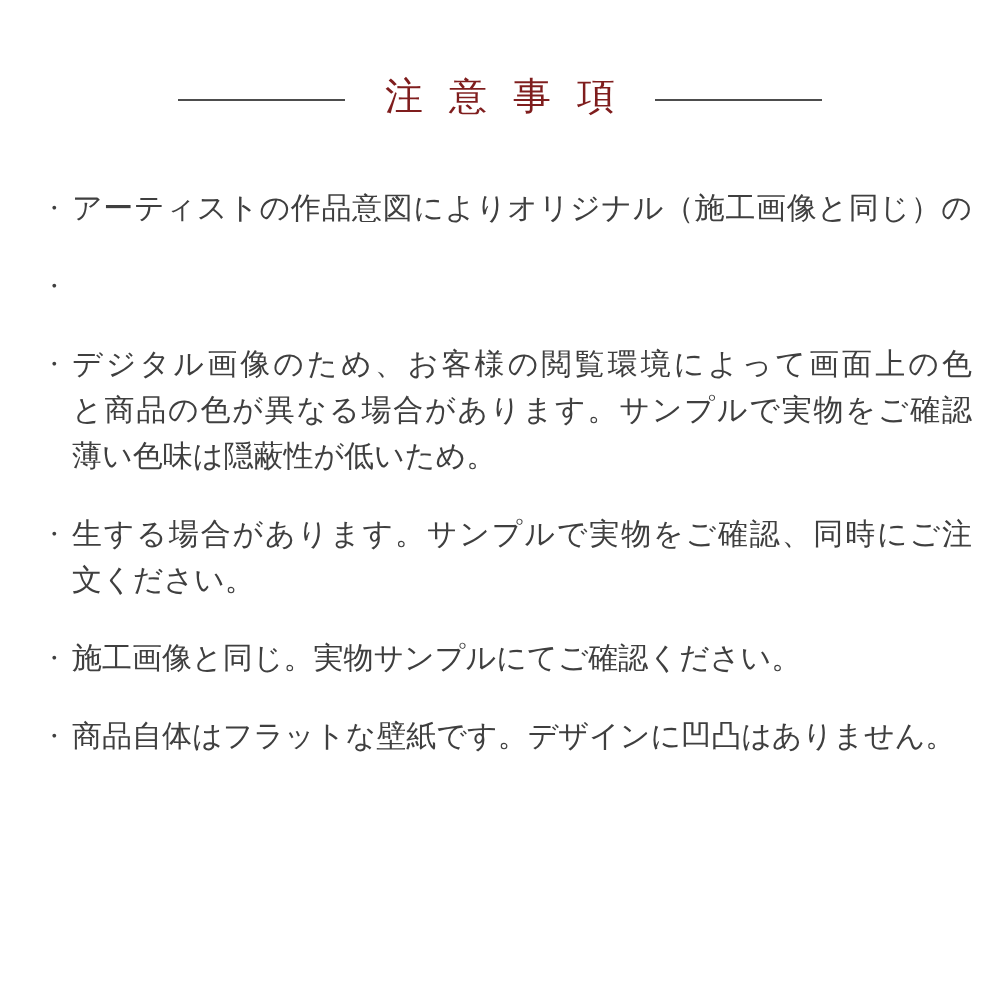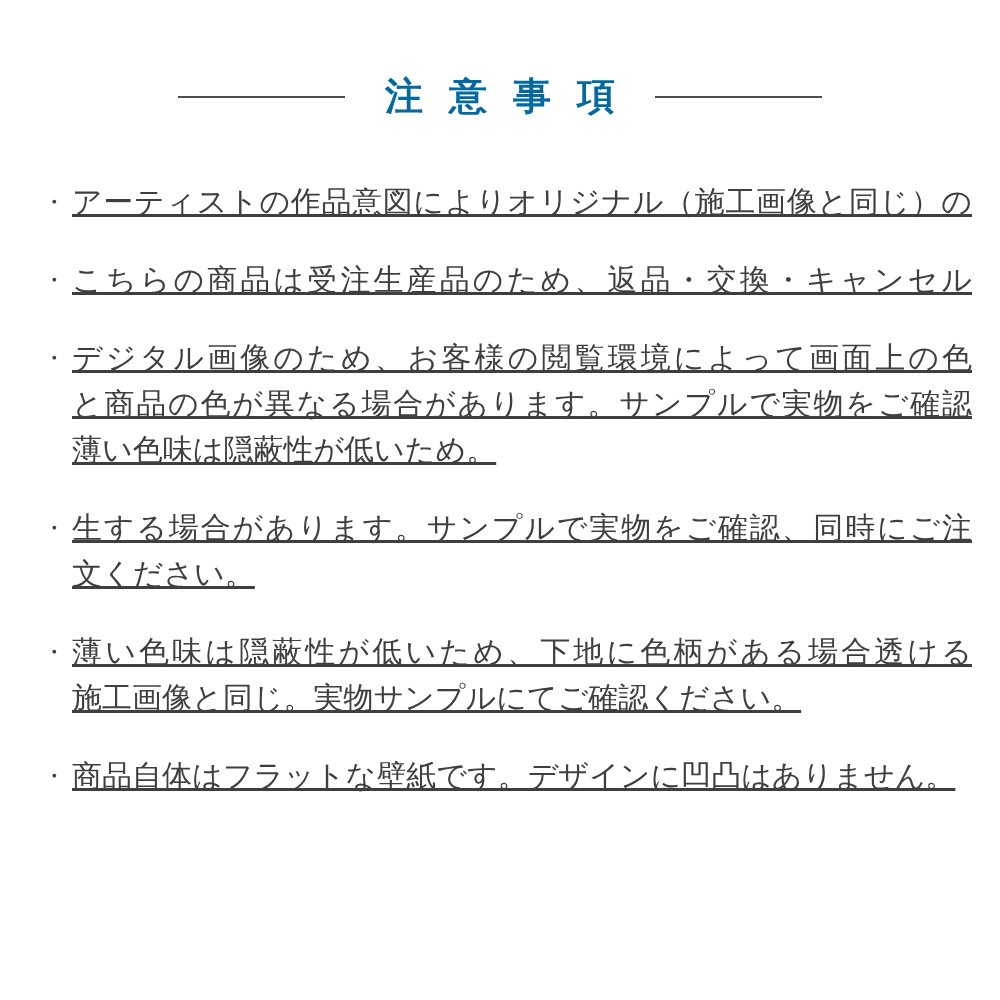--- a/index.html
+++ b/index.html
@@ -20,26 +20,26 @@
     display: flex;
     align-items: center;
     justify-content: center;
   }
   .rule {
     width: 167px;
     height: 2px;
     background: #4d4d4d;
   }
   .title {
-    margin: 0 14px 2px 40px;
+    margin: 0 14px 8px 40px;
     font-size: 38px;
     line-height: 48px;
-    font-weight: 700;
+    font-weight: 400;
     letter-spacing: 26px;
-    color: #0369a1;
+    color: #7f1d1d;
     white-space: nowrap;
   }
   .notices {
     list-style: none;
     margin: 57px 0 0 42px;
     padding: 0;
   }
   .notice {
     display: flex;
     align-items: flex-start;
@@ -51,21 +51,20 @@
     width: 30px;
     font-size: 24px;
     line-height: 46px;
     color: #3f3f3f;
   }
   .notice-text {
     width: 900px;
     font-size: 30px;
     line-height: 46px;
     color: #3f3f3f;
-    text-decoration: underline;
   }
   .line {
     min-height: 46px;
   }
   
   .line.fill {
     text-align: justify;
     text-align-last: justify;
   }
 </style>
@@ -83,21 +82,20 @@
     <li class="notice">
       <span class="bullet">・</span>
       <div class="notice-text">
           <div class="line fill">アーティストの作品意図によりオリジナル（施工画像と同じ）の</div>
         </div>
     </li>
 
     <li class="notice">
       <span class="bullet">・</span>
       <div class="notice-text">
-          <div class="line fill">こちらの商品は受注生産品のため、返品・交換・キャンセル</div>
         </div>
     </li>
 
     <li class="notice">
       <span class="bullet">・</span>
       <div class="notice-text">
           <div class="line fill">デジタル画像のため、お客様の閲覧環境によって画面上の色</div>
           <div class="line fill">と商品の色が異なる場合があります。サンプルで実物をご確認</div>
           <div class="line">薄い色味は隠蔽性が低いため。</div>
         </div>
@@ -107,21 +105,20 @@
       <span class="bullet">・</span>
       <div class="notice-text">
           <div class="line fill">生する場合があります。サンプルで実物をご確認、同時にご注</div>
           <div class="line">文ください。</div>
         </div>
     </li>
 
     <li class="notice">
       <span class="bullet">・</span>
       <div class="notice-text">
-          <div class="line fill">薄い色味は隠蔽性が低いため、下地に色柄がある場合透ける</div>
           <div class="line">施工画像と同じ。実物サンプルにてご確認ください。</div>
         </div>
     </li>
 
     <li class="notice">
       <span class="bullet">・</span>
       <div class="notice-text">
           <div class="line">商品自体はフラットな壁紙です。デザインに凹凸はありません。</div>
         </div>
     </li>

